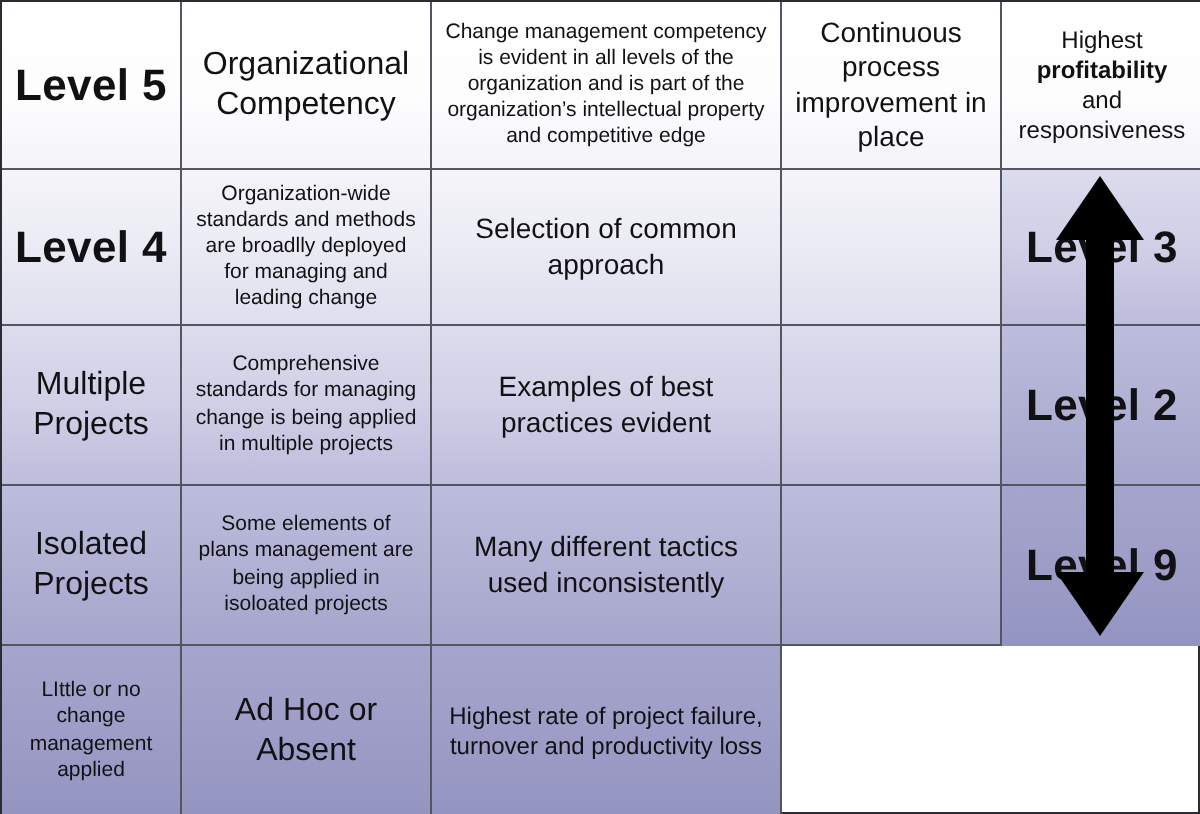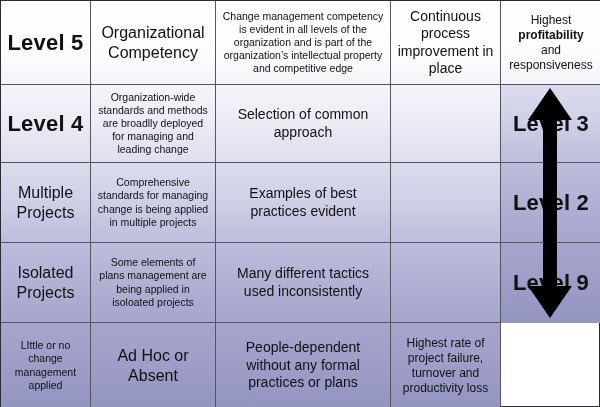--- a/index.html
+++ b/index.html
@@ -150,23 +150,20 @@
     <div class="cell r5 row-last-c" style="border-bottom:none">
       <span class="level-label">Level 9</span>
     </div>
     <div class="cell r5" style="border-bottom:none">
       <span class="desc">LIttle or no change management applied</span>
     </div>
     <div class="cell r5" style="border-bottom:none">
       <span class="stage-name">Ad Hoc or Absent</span>
     </div>
     <div class="cell r5" style="border-bottom:none">
-      <span class="outcome">People-dependent without any formal practices or plans</span>
-    </div>
-    <div class="cell r5" style="border-bottom:none">
       <span class="result">Highest rate of project failure, turnover and productivity loss</span>
     </div>
 
   </div>
 
   <div class="arrow-layer">
     <svg width="100" height="238" viewBox="0 0 100 238" xmlns="http://www.w3.org/2000/svg">
       <g fill="#000000">
         <rect x="43" y="22" width="14" height="194"></rect>
         <polygon points="50,4 72,36 28,36"></polygon>

